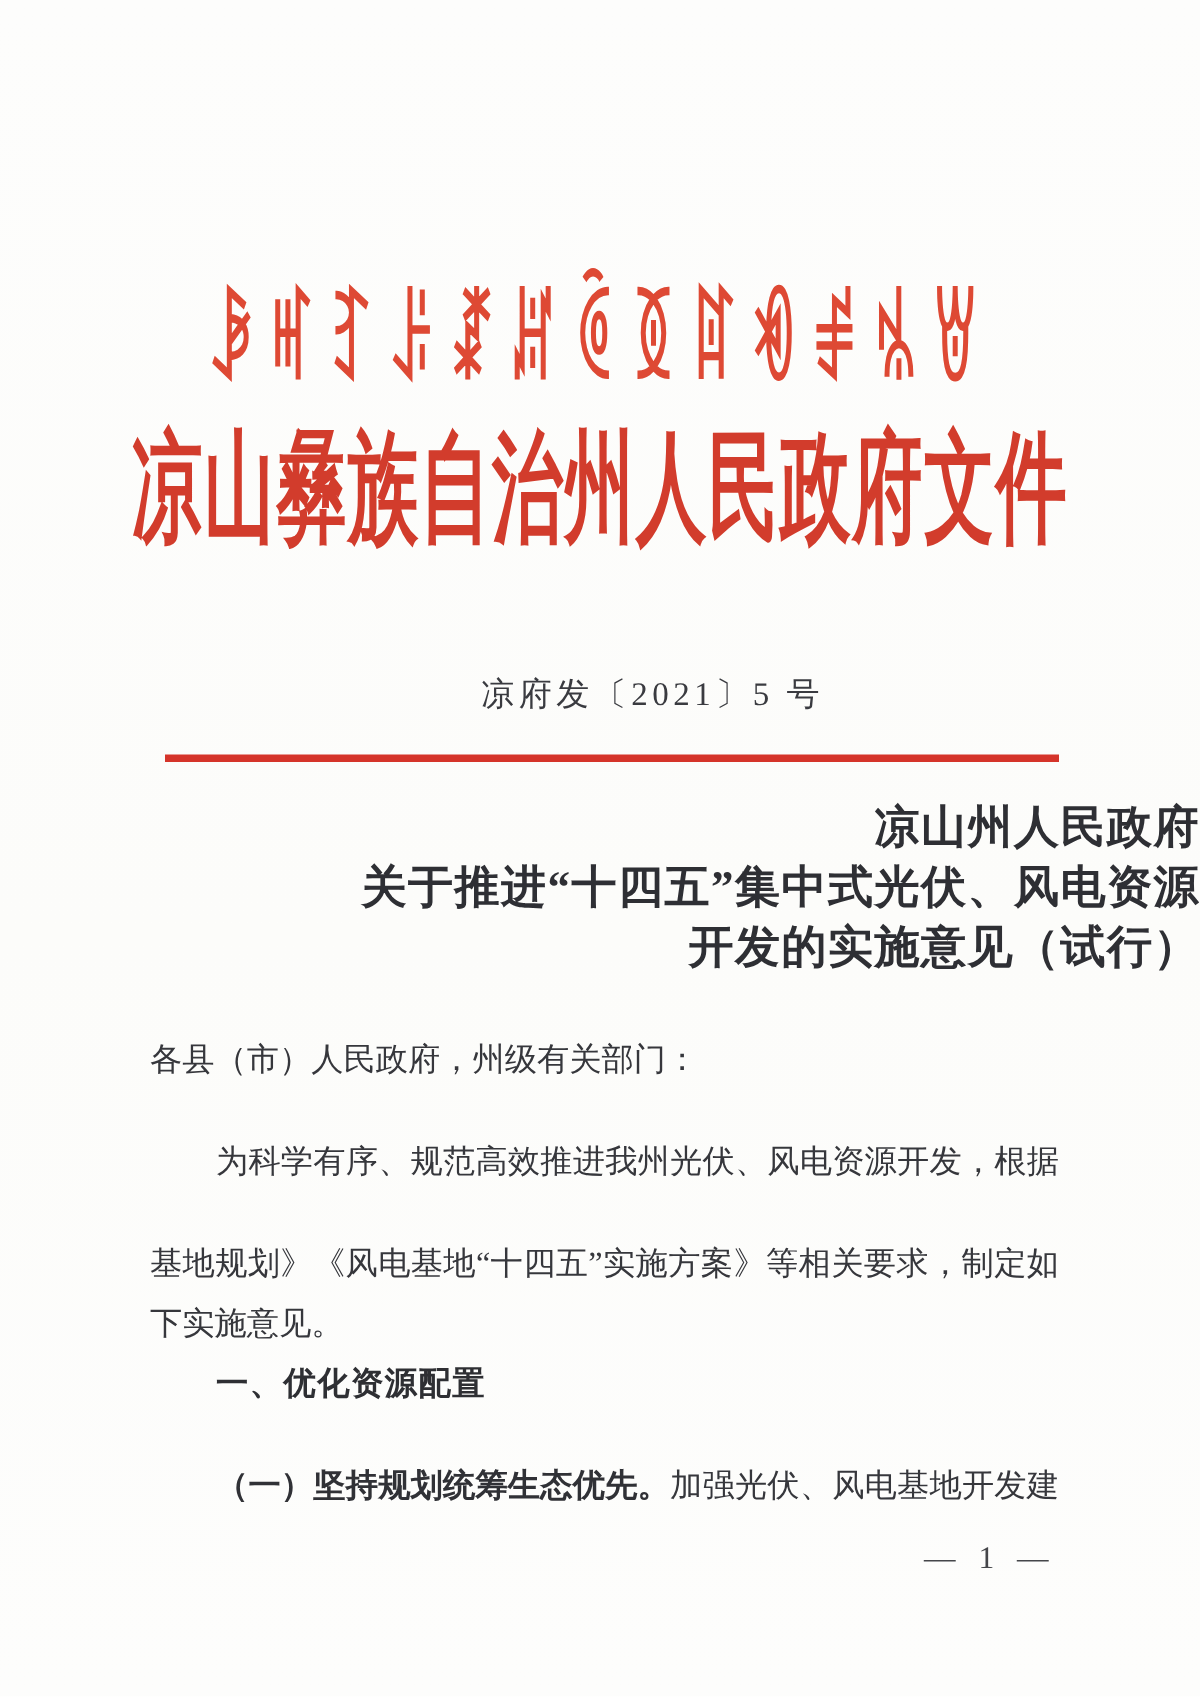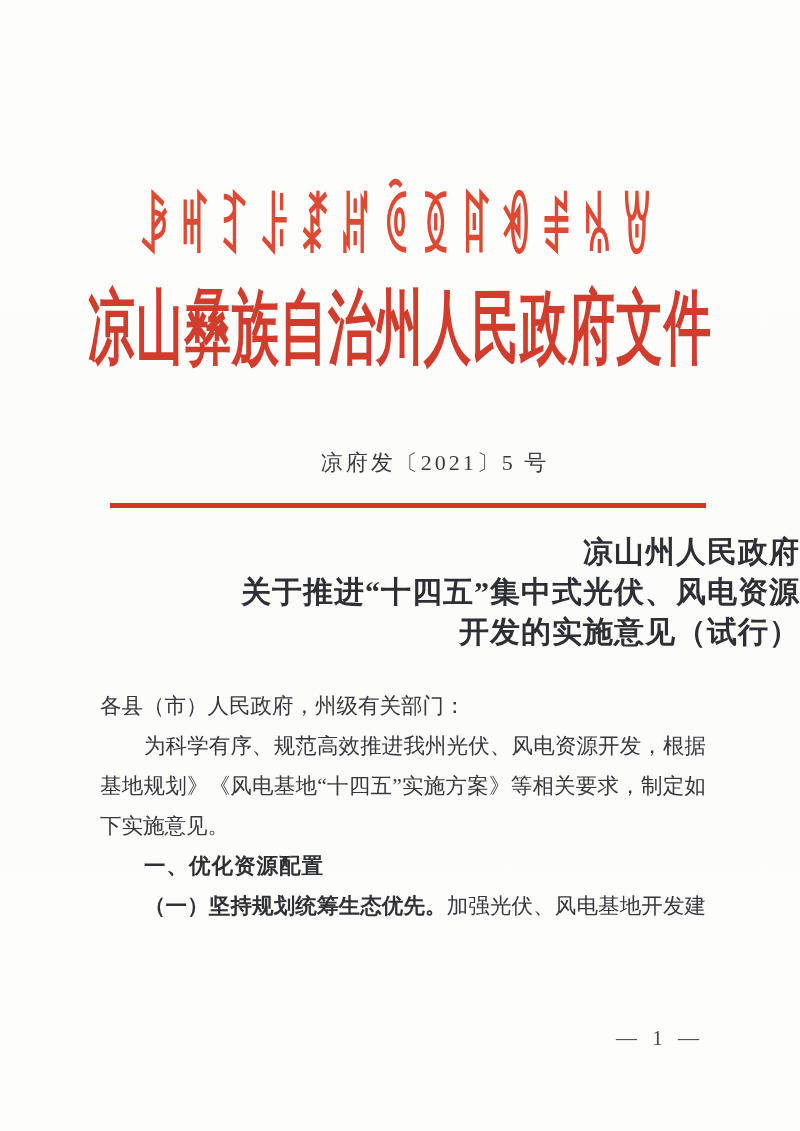--- a/index.html
+++ b/index.html
@@ -97,20 +97,21 @@
   }
   .body-text .line {
     height: 40px;
     white-space: nowrap;
     font-family: Liberation Serif, serif;
   }
   .body-text .line.fill {
     text-align: justify;
     text-align-last: justify;
     white-space: normal;
+    margin-top: 28px;
   }
   .indent { padding-left: 44px; }
   .heading-line {
     font-family: "Liberation Sans", "DejaVu Sans", sans-serif;
     font-weight: bold;
     letter-spacing: 1px;
     color: #2e2f33;
   }
   .lead-bold {
     font-weight: bold;

